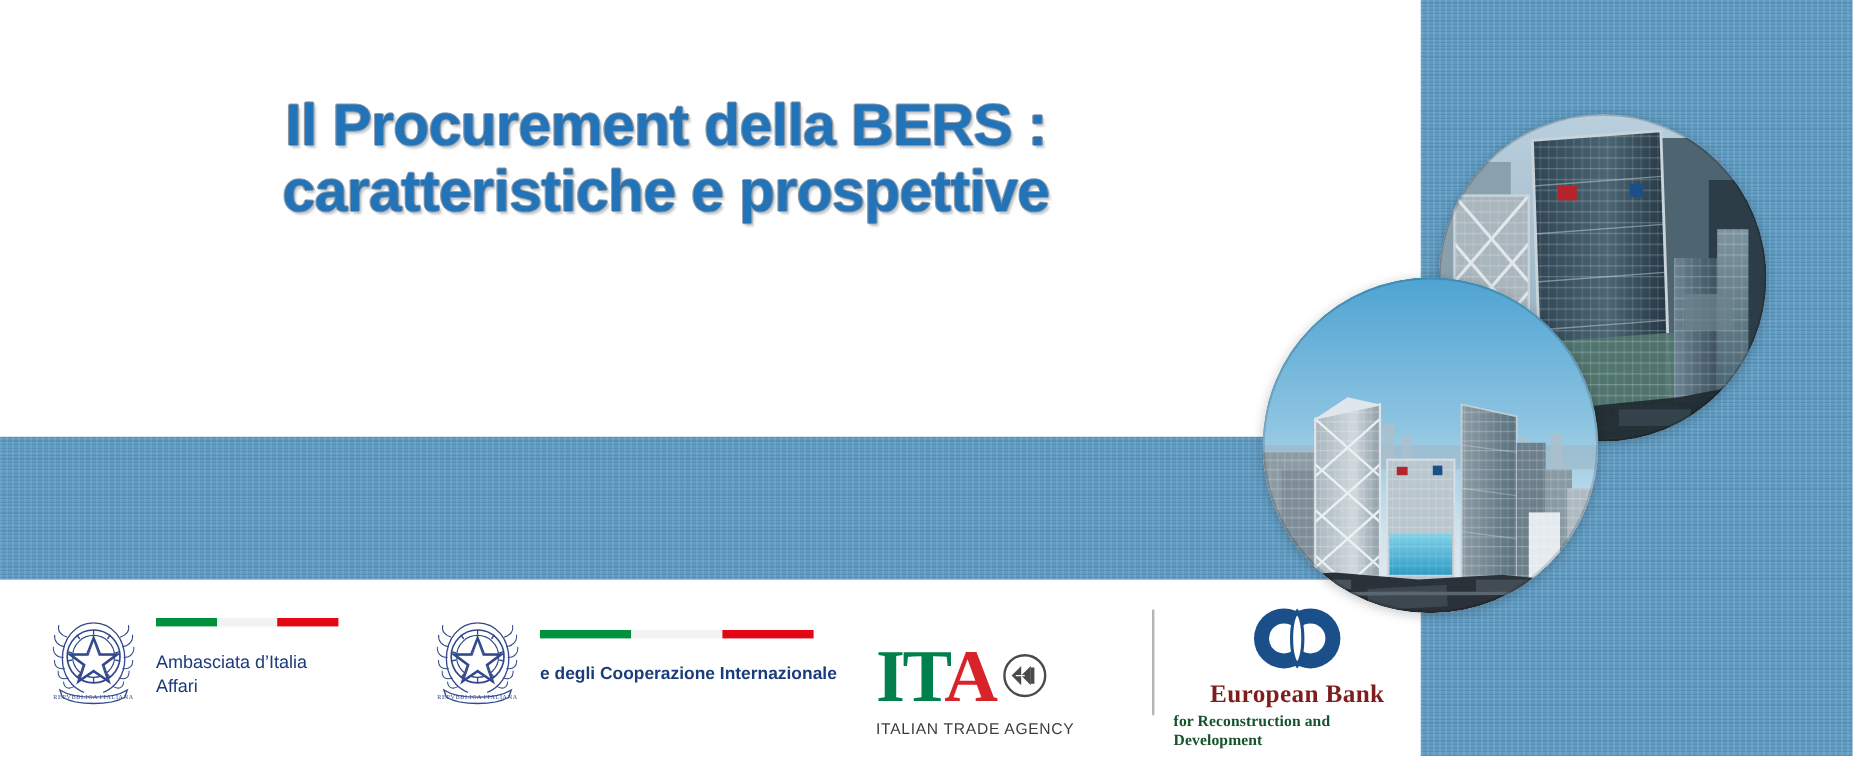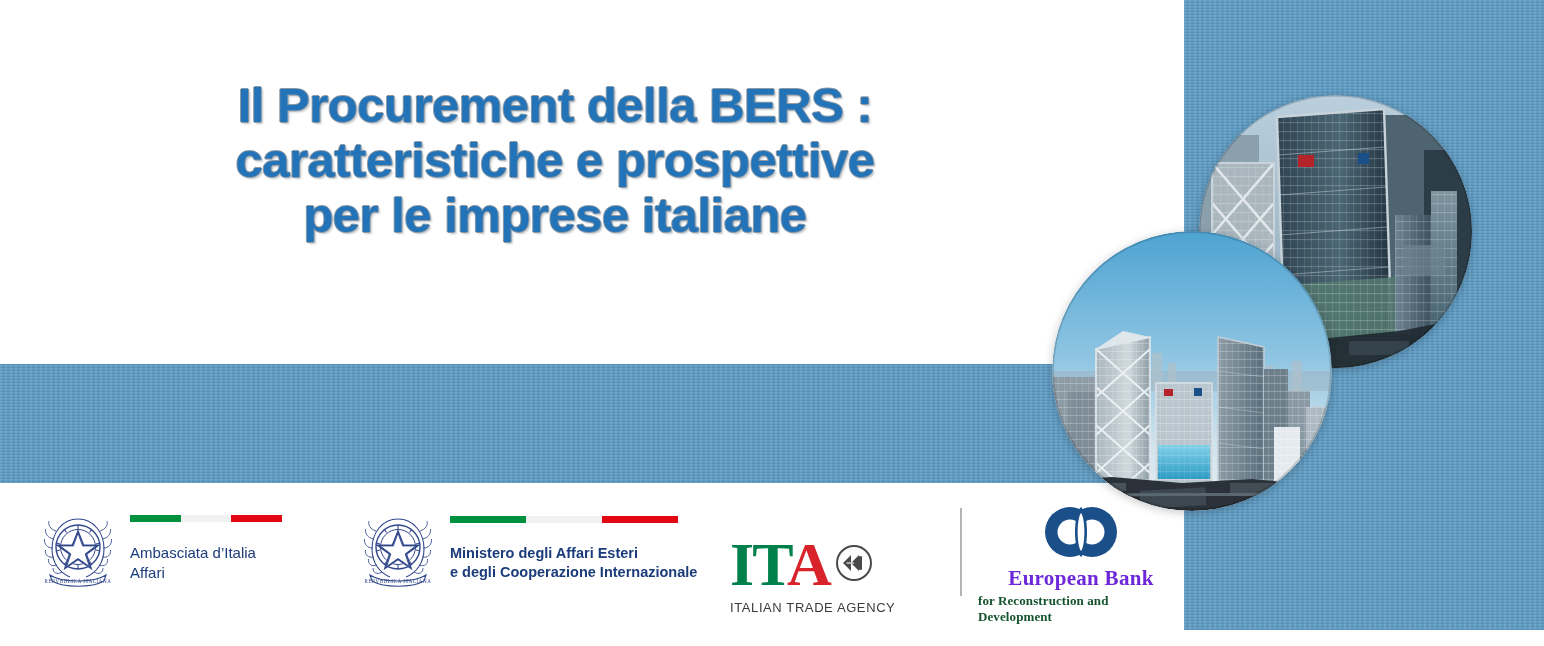--- a/index.html
+++ b/index.html
@@ -200,21 +200,21 @@
     height: 88px;
     background: #b5b5b5;
   }
 
   
   #logo-ebrd { left: 978px; top: 8px; flex-direction: column; align-items: center; }
   .ebrd-name {
     font-family: "Liberation Serif", serif;
     font-weight: bold;
     font-size: 21px;
-    color: #6d28d9;
+    color: #7f1d1d;
     margin-top: 5px;
     letter-spacing: 0.3px;
   }
   .ebrd-sub {
     font-family: "Liberation Serif", serif;
     font-weight: bold;
     font-size: 13px;
     color: #14532d;
     margin-top: 2px;
     letter-spacing: 0.1px;
@@ -225,21 +225,20 @@
 
 <div id="banner">
 
   <div class="right-panel"></div>
 
   <div class="blue-band"></div>
 
   <div class="title-block">
     <span class="title-line">Il Procurement della BERS :</span>
     <span class="title-line">caratteristiche e prospettive</span>
-    <span class="title-line">per le imprese italiane</span>
   </div>
 
   <div class="photo-circle circle-top">
     <svg viewBox="0 0 273 273" preserveAspectRatio="xMidYMid slice">
       <defs>
         <clipPath id="clipTop">
             <circle cx="136.5" cy="136.5" r="136.5"></circle>
           </clipPath>
         <linearGradient id="skyT" x1="0" y1="0" x2="0" y2="1">
           <stop offset="0%" stop-color="#b9cfdd"></stop>
@@ -497,21 +496,20 @@
           <text x="36" y="75.5" font-family="Liberation Serif, serif" font-size="5.1" fill="#32488c" text-anchor="middle" letter-spacing="0.55">REPVBBLICA ITALIANA</text>
         </svg>
       </span>
       <span class="logo-text-block">
         <span class="tricolor">
           <span class="tc-green"></span>
             <span class="tc-white"></span>
             <span class="tc-red"></span>
         </span>
         <span class="logo-caption">
-          <span class="ln">Ministero degli Affari Esteri</span>
           <span class="ln">e degli Cooperazione Internazionale</span>
         </span>
       </span>
     </div>
 
     <div class="logo-unit" id="logo-ita">
       <span class="ita-stack">
         <span class="ita-mark">
           <span class="ita-letters"><span class="l-green">I</span><span class="l-green">T</span><span class="l-red">A</span></span>
           <span class="ice-badge">

